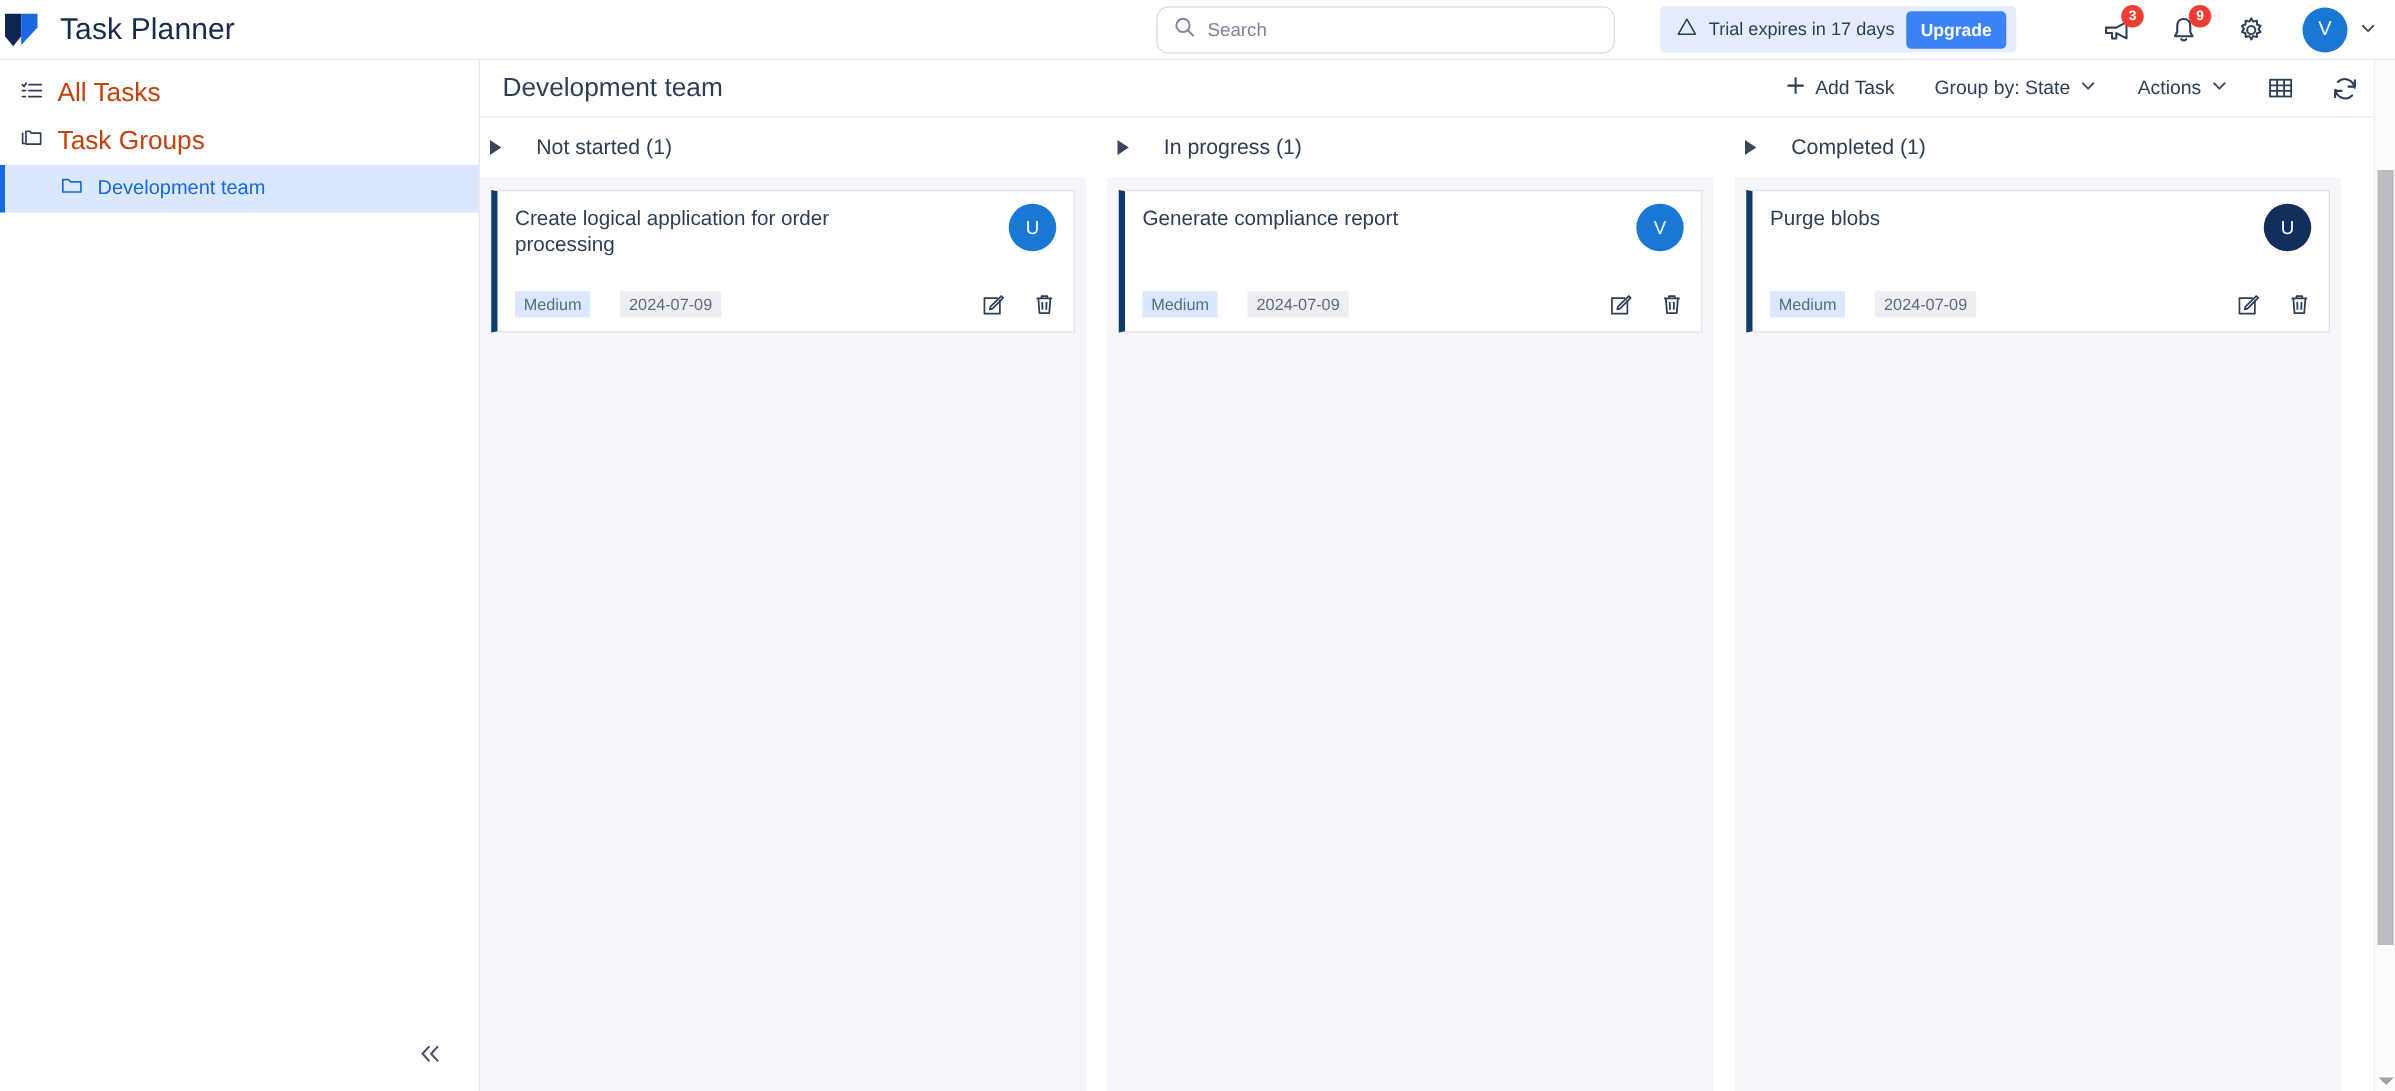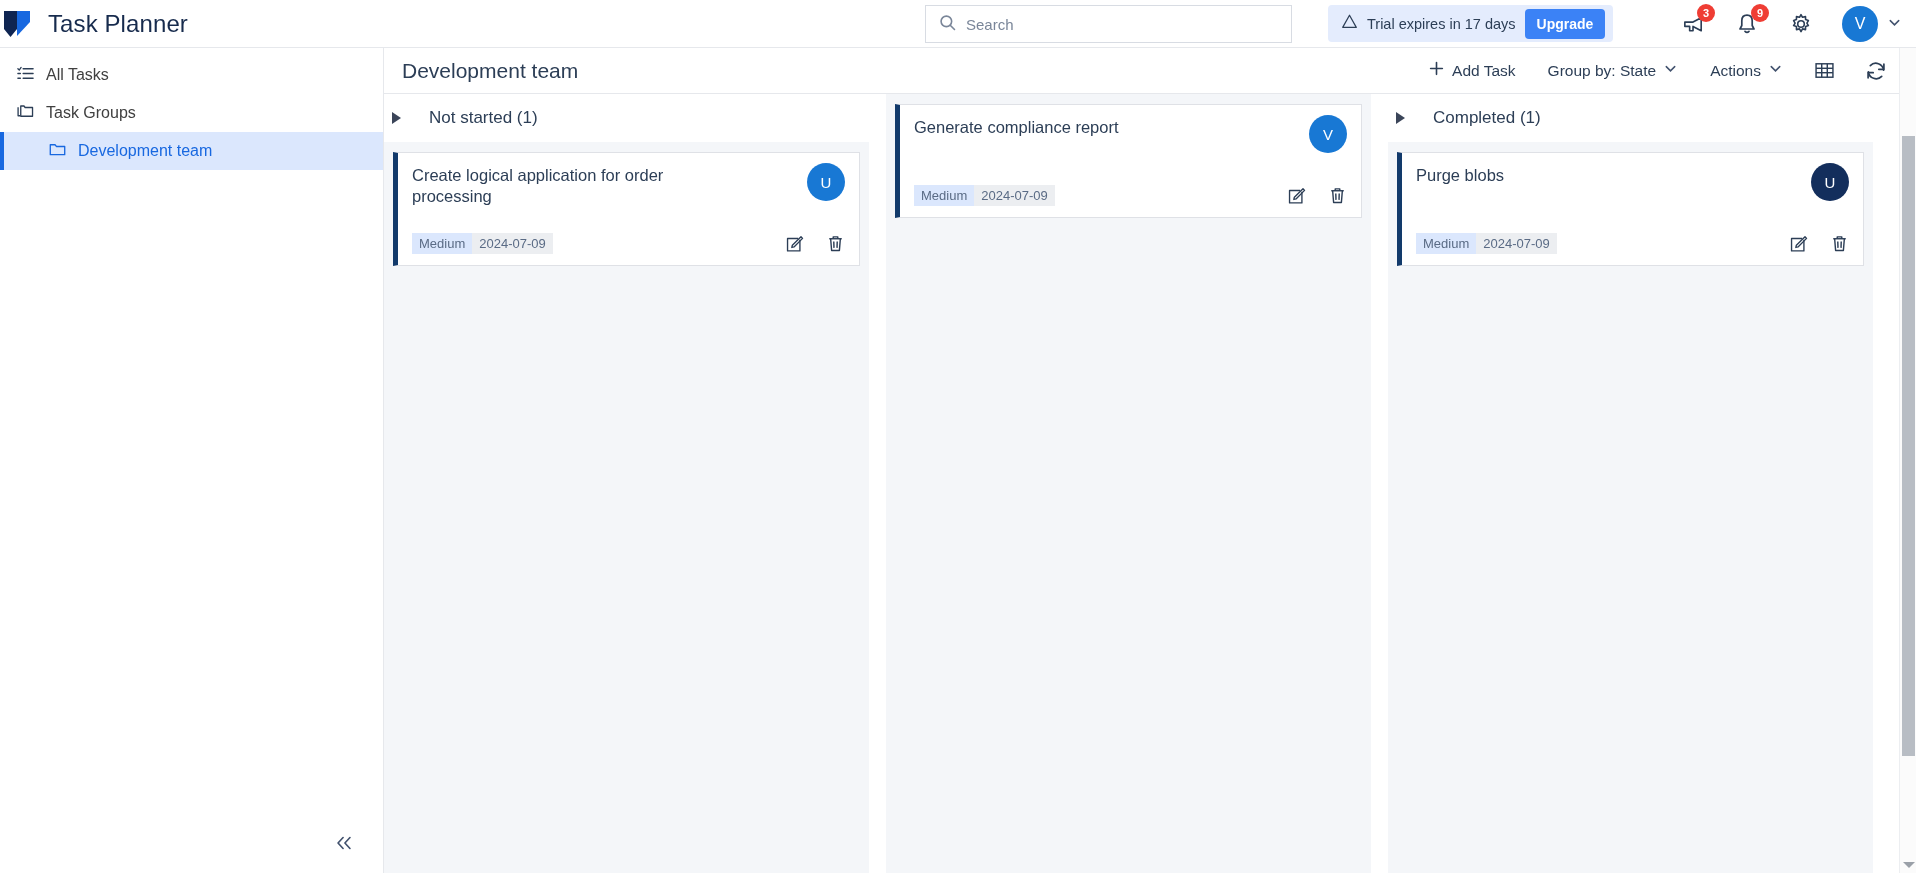--- a/index.html
+++ b/index.html
@@ -19,21 +19,21 @@
     border-bottom: 1px solid #e6e8ec;
     position: relative;
   }
   .brand { display: flex; align-items: center; gap: 14px; }
   .logo { width: 34px; height: 34px; position: relative; }
   .app-title { font-size: 24px; color: #172b4d; letter-spacing: .1px; }
 
   .search-wrap {
     position: absolute; left: 925px; top: 5px;
     width: 367px; height: 38px;
-    border: 1px solid #d8dce3; border-radius: 0;
+    border: 1px solid #d8dce3; border-radius: 10px;
     display: flex; align-items: center; gap: 10px; padding: 0 13px;
     background: #fff;
   }
   .search-input {
     border: none; outline: none; font-size: 15px; color: #5e6c84;
     font-family: "Liberation Sans", sans-serif; width: 100%; background: transparent;
   }
   .search-input::placeholder { color: #7a8699; }
 
   .trial {
@@ -70,21 +70,21 @@
 
   
   .body-row { display: flex; height: 825px; }
 
   .sidebar {
     width: 384px; background: #fff; border-right: 1px solid #e6e8ec;
     position: relative; flex-shrink: 0; padding-top: 8px;
   }
   .side-item {
     height: 38px; display: flex; align-items: center; gap: 11px;
-    padding-left: 12px; font-size: 16px; color: #404040; cursor: pointer;
+    padding-left: 12px; font-size: 21px; color: #c2410c; cursor: pointer;
     border-left: 4px solid transparent;
   }
   .side-item.child { padding-left: 44px; font-size: 16px; }
   .side-item.active {
     background: #dbe7fd; color: #1868e0; border-left: 4px solid #1868e0;
   }
   .side-item.active .folder-ico svg { stroke: #1868e0; }
   .collapse-btn {
     position: absolute; bottom: 16px; right: 28px;
     font-size: 22px; color: #42526e; cursor: pointer; line-height: 1;
@@ -123,21 +123,21 @@
   }
   .card-top { display: flex; justify-content: space-between; align-items: flex-start; gap: 0; }
   .card-title { font-size: 16.5px; color: #2c3e56; line-height: 1.27; max-width: 330px; }
   .avatar-card {
     width: 38px; height: 38px; border-radius: 50%; background: #1878d4;
     color: #fff; font-size: 15px; display: flex; align-items: center;
     justify-content: center; flex-shrink: 0; margin-top: -2px;
   }
   .avatar-card.dark { background: #132e5c; }
   .card-foot {
-    margin-top: auto; display: flex; align-items: center; gap: 0;
+    margin-top: auto; display: flex; align-items: center; gap: 24px;
     padding-bottom: 11px;
     justify-content: flex-end;
   }
   .pill-prio { background: #dbe7fd; color: #5a6b85; font-size: 13px; padding: 3px 7px; }
   .pill-date { background: #eceef1; color: #5a6b85; font-size: 13px; padding: 3px 7px; }
   .card-actions { margin-left: auto; display: flex; gap: 21px; align-items: center; }
   .card-actions span { cursor: pointer; display: flex; }
 
   
   .vscroll {
@@ -347,20 +347,24 @@
                       <line x1="11.8" y1="8" x2="11.6" y2="14.6"></line>
                   </svg>
                 </span>
               </span>
             </div>
           </div>
         </div>
       </div>
 
       <div class="column">
+        <div class="col-head">
+          <span class="tri"></span>
+          <span>In progress (1)</span>
+        </div>
         <div class="col-body">
           <div class="card">
             <div class="card-top">
               <span class="card-title">Generate compliance report</span>
               <span class="avatar-card">V</span>
             </div>
             <div class="card-foot">
               <span class="pill-prio">Medium</span>
               <span class="pill-date">2024-07-09</span>
               <span class="card-actions">

